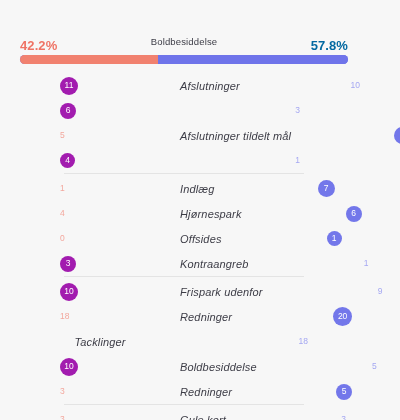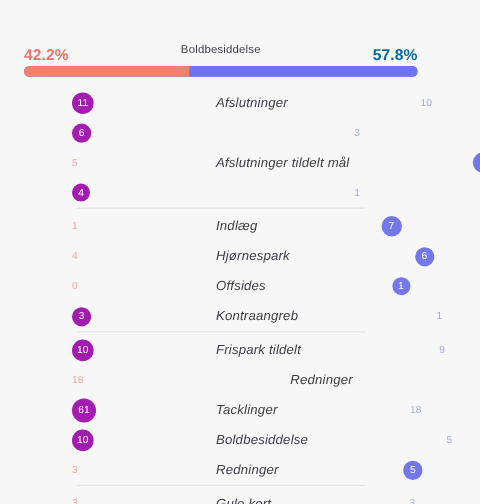--- a/index.html
+++ b/index.html
@@ -251,35 +251,35 @@
           <div class="side away">
             <span class="val plain away-plain">1</span>
           </div>
         </div>
       </div>
       <div class="block">
         <div class="row">
           <div class="side home">
             <span class="val circle home-circle" style="width: 18px; height: 18px;">10</span>
           </div>
-          <div class="label">Frispark tildelt</div>
+          <div class="label">Frispark udenfor</div>
           <div class="side away">
             <span class="val plain away-plain">9</span>
           </div>
         </div>
         <div class="row">
           <div class="side home">
             <span class="val plain">18</span>
           </div>
           <div class="label">Redninger</div>
-        </div>
-        <div class="row">
-          <div class="side home">
-            <span class="val circle home-circle" style="width: 20px; height: 20px;">61</span>
-          </div>
+          <div class="side away">
+            <span class="val circle away-circle" style="width: 19px; height: 19px;">20</span>
+          </div>
+        </div>
+        <div class="row">
           <div class="label">Tacklinger</div>
           <div class="side away">
             <span class="val plain away-plain">18</span>
           </div>
         </div>
         <div class="row">
           <div class="side home">
             <span class="val circle home-circle" style="width: 18px; height: 18px;">10</span>
           </div>
           <div class="label">Boldbesiddelse</div>

